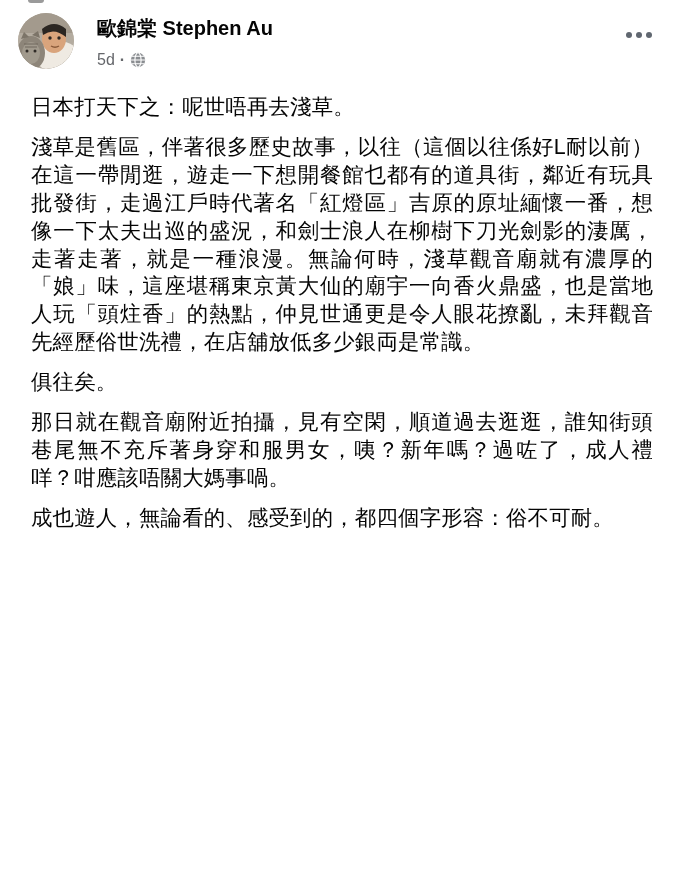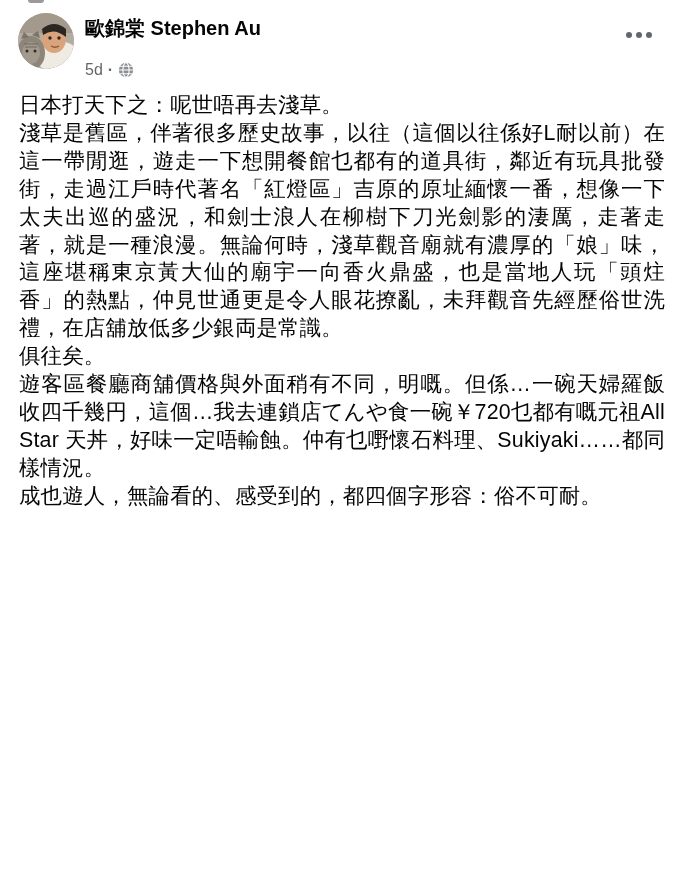--- a/index.html
+++ b/index.html
@@ -13,34 +13,35 @@
 
   .crop-fragment {
     position: absolute; left: 28px; top: 0;
     width: 16px; height: 3px; background: #9a9a9a; border-radius: 0 0 3px 3px;
   }
 
   .header {
     display: flex; align-items: flex-start;
     padding: 13px 16px 0 18px;
     position: relative;
+    gap: 12px;
   }
   .avatar {
     width: 56px; height: 56px; border-radius: 50%;
     overflow: hidden; flex: 0 0 auto; cursor: pointer;
     background: #b9b0a4;
   }
   .avatar svg { display: block; }
   .header-info { margin-left: 11px; padding-top: 3px; }
   .author {
     font-size: 20px; font-weight: 700; color: #050505;
     line-height: 25px; cursor: pointer;
   }
   .meta {
-    margin-top: 19px; display: flex; align-items: center; gap: 5px;
+    margin-top: 9px; display: flex; align-items: center; gap: 5px;
     font-size: 16px; color: #65676B; line-height: 19px; cursor: pointer;
   }
   .meta .sep { font-weight: 700; }
   .globe-icon { display: inline-flex; margin-top: 1px; }
 
   .more-btn {
     position: absolute; right: 26px; top: 17px;
     width: 36px; height: 36px; border-radius: 50%;
     display: flex; align-items: center; justify-content: center;
     gap: 4px; cursor: pointer;
@@ -51,21 +52,21 @@
 
   .body-text {
     padding: 13px 18px 0 19px;
     font-size: 21.4px;
     line-height: 27.9px;
     color: #050505;
     letter-spacing: 0.2px;
     text-align: justify;
     text-justify: inter-ideograph;
   }
-  .body-text p { margin: 0; word-break: break-word; }
+  .body-text p { margin: 12px; word-break: break-word; }
 </style>
 </head>
 <body>
 
 <div class="post">
 
   <div class="crop-fragment"></div>
 
   <div class="header">
 
@@ -120,18 +121,18 @@
       <span class="dot"></span>
       <span class="dot"></span>
       <span class="dot"></span>
     </div>
   </div>
 
   <div class="body-text">
     <p>日本打天下之：呢世唔再去淺草。</p>
     <p>淺草是舊區，伴著很多歷史故事，以往（這個以往係好L耐以前）在這一帶閒逛，遊走一下想開餐館乜都有的道具街，鄰近有玩具批發街，走過江戶時代著名「紅燈區」吉原的原址緬懷一番，想像一下太夫出巡的盛況，和劍士浪人在柳樹下刀光劍影的淒厲，走著走著，就是一種浪漫。無論何時，淺草觀音廟就有濃厚的「娘」味，這座堪稱東京黃大仙的廟宇一向香火鼎盛，也是當地人玩「頭炷香」的熱點，仲見世通更是令人眼花撩亂，未拜觀音先經歷俗世洗禮，在店舖放低多少銀両是常識。</p>
     <p>俱往矣。</p>
-    <p>遊客區餐廳商舖價格與外面稍有不同，明嘅。但係…一碗天婦羅飯收四千幾円，這個…我去連鎖店てんや食一碗￥720乜都有嘅元祖All Star 天丼，好味一定唔輸蝕。仲有乜嘢懷石料理、Sukiyaki……都同樣情況。</p>
+    <p>那日就在觀音廟附近拍攝，見有空閑，順道過去逛逛，誰知街頭巷尾無不充斥著身穿和服男女，咦？新年嗎？過咗了，成人禮咩？咁應該唔關大媽事喎。</p>
     <p>成也遊人，無論看的、感受到的，都四個字形容：俗不可耐。</p>
 
   </div>
 
 </div>
 
 </body></html>

